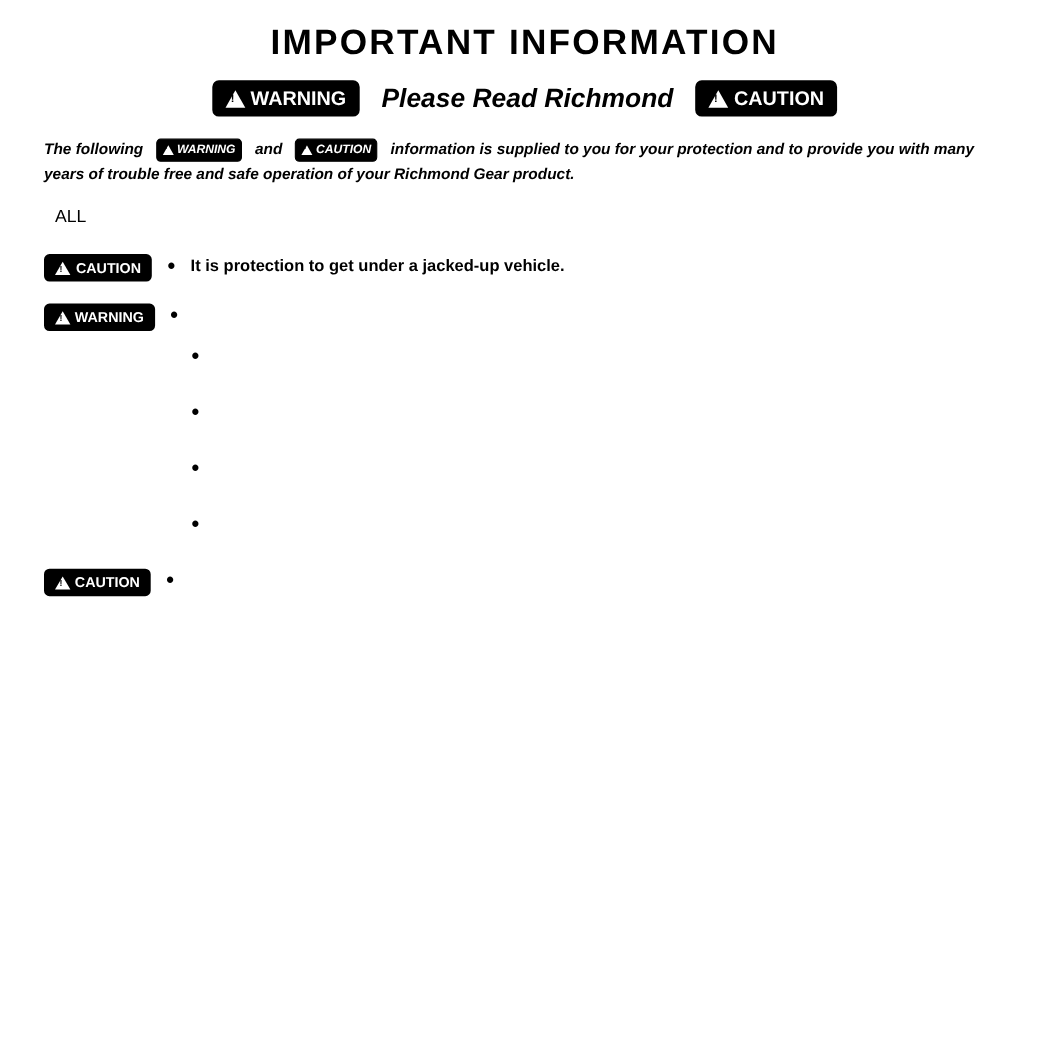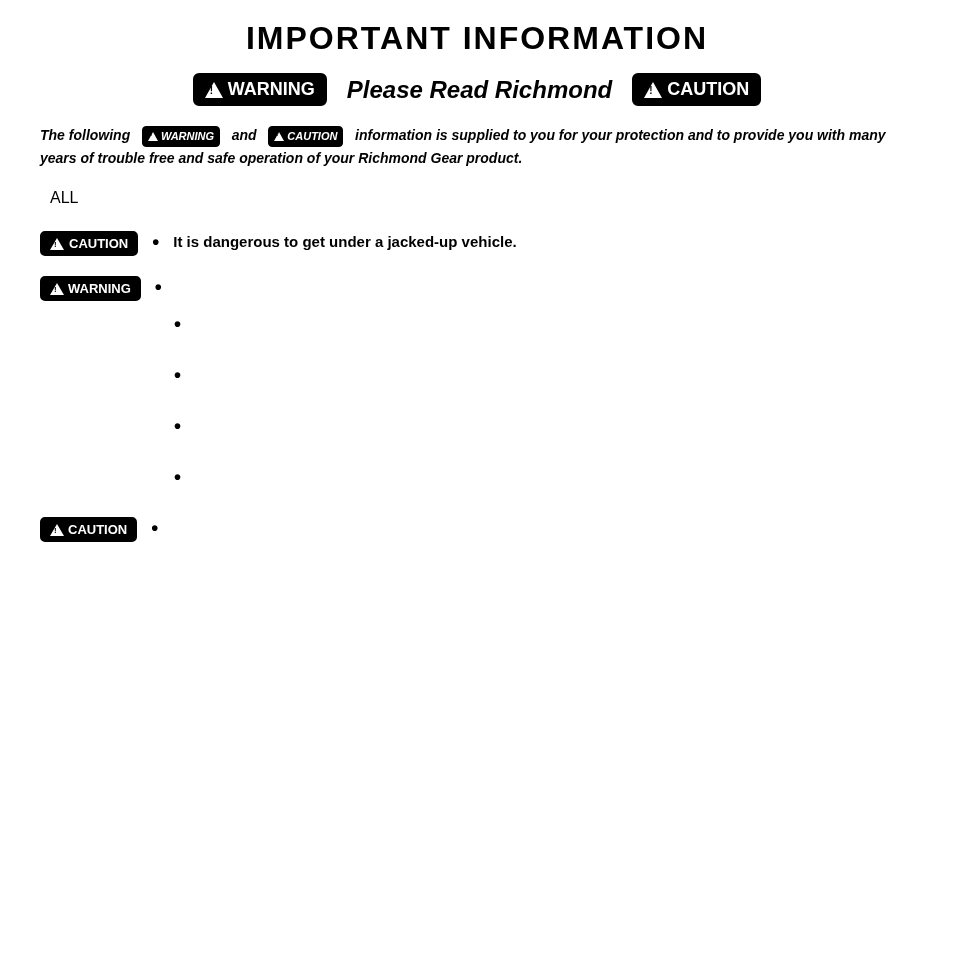--- a/index.html
+++ b/index.html
@@ -337,21 +337,21 @@
 
 <div class="section-label">ALL</div>
 
 <div class="content-section">
   <div class="danger-row">
     <div class="danger-badge">
       <span class="tri"></span>
       <span>CAUTION</span>
     </div>
     <span class="bullet-dot">•</span>
-    <span class="danger-text">It is dangerous to get under a jacked-up vehicle.</span>
+    <span class="danger-text">It is protection to get under a jacked-up vehicle.</span>
   </div>
 </div>
 
 <div class="warning-section">
   <div class="warning-row">
     <div class="warning-badge-sm">
       <span class="tri"></span>
       <span>WARNING</span>
     </div>
     <span class="bullet-dot">•</span>

